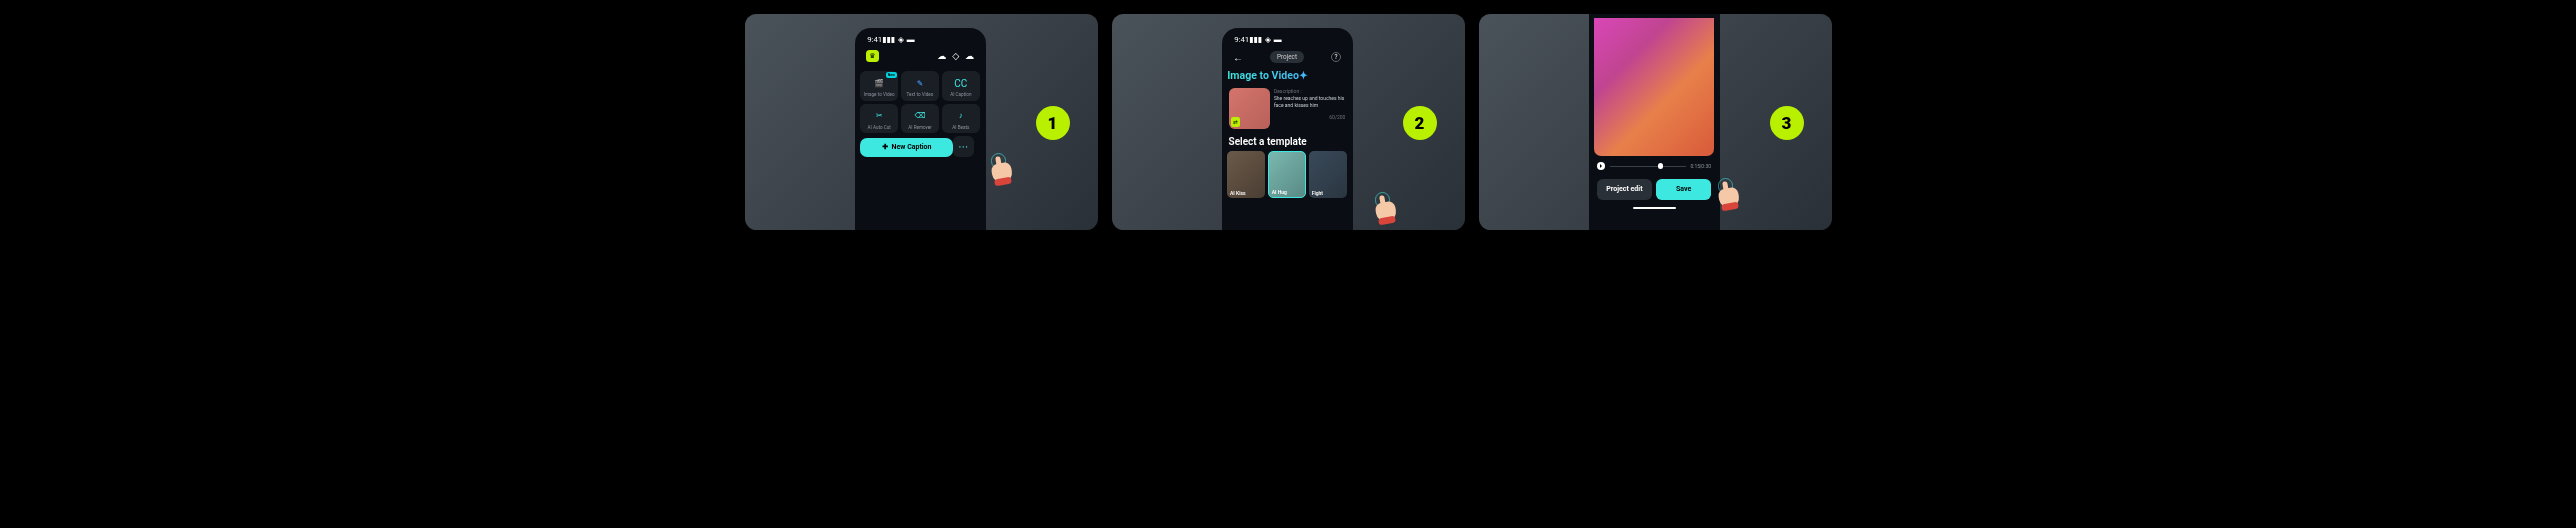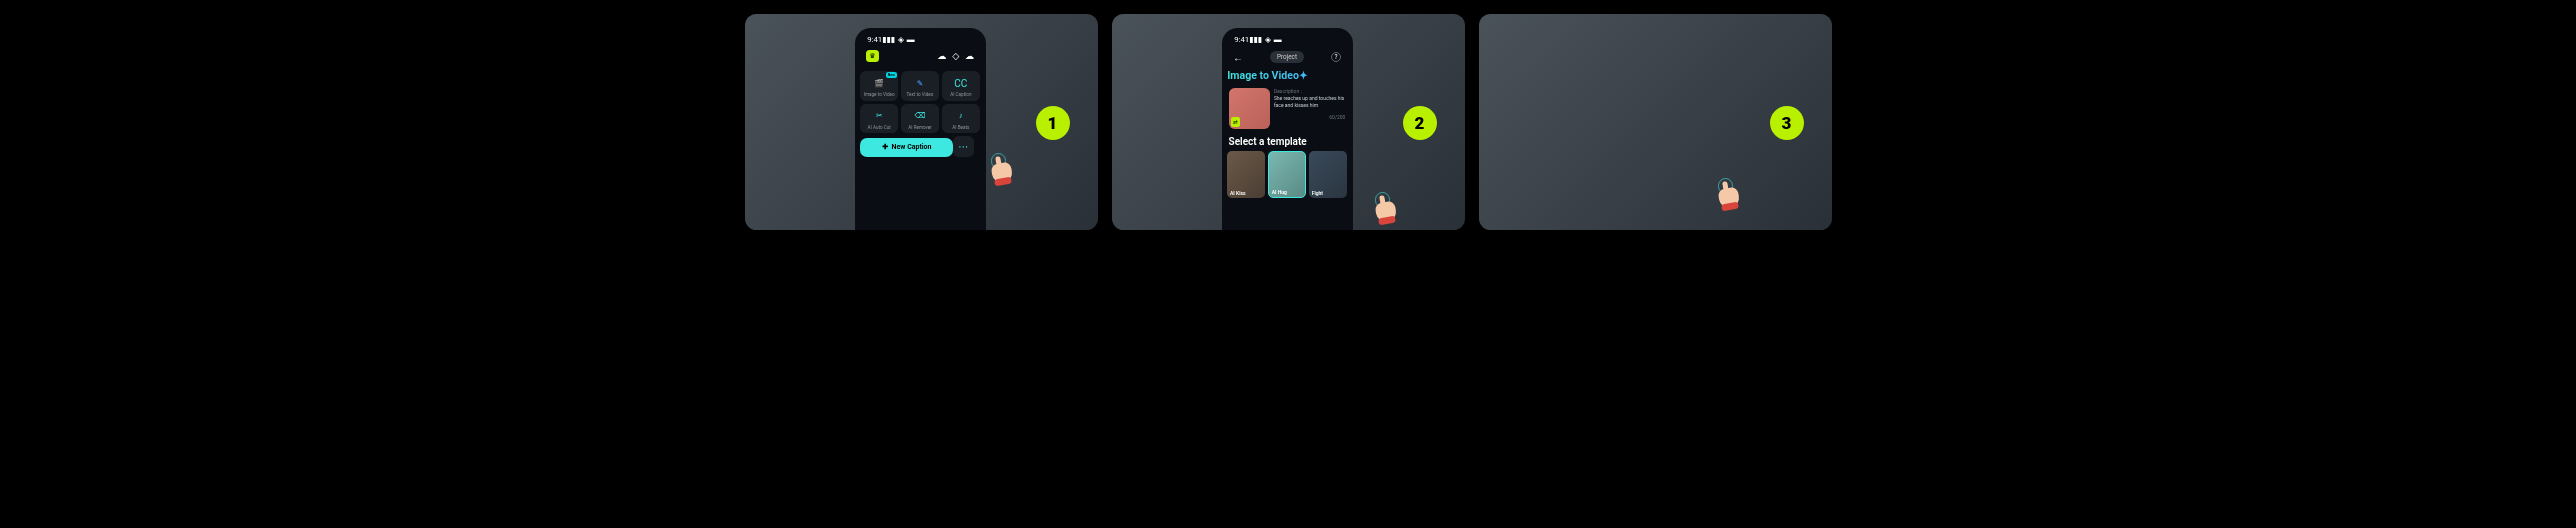--- a/index.html
+++ b/index.html
@@ -265,19 +265,32 @@
     </div>
   </div>
   <div class="pointer" style="top:184px;left:262px">
     <div class="ring"></div>
       <div class="hand"></div>
   </div>
   <div class="step-badge">2</div>
 </div>
 
 <div class="step-card s3">
+  <div class="phone">
+    <div class="video-view"></div>
+    <div class="timeline">
+      <div class="play-btn"></div>
+      <div class="track"></div>
+      <div class="time">0:15|0:30</div>
+    </div>
+    <div class="action-row">
+      <div class="btn btn-secondary">Project edit</div>
+      <div class="btn btn-primary">Save</div>
+    </div>
+    <div class="home-indicator"></div>
+  </div>
   <div class="pointer" style="top:170px;left:238px">
     <div class="ring"></div>
       <div class="hand"></div>
   </div>
   <div class="step-badge">3</div>
 </div>
 
 
 </body></html>

